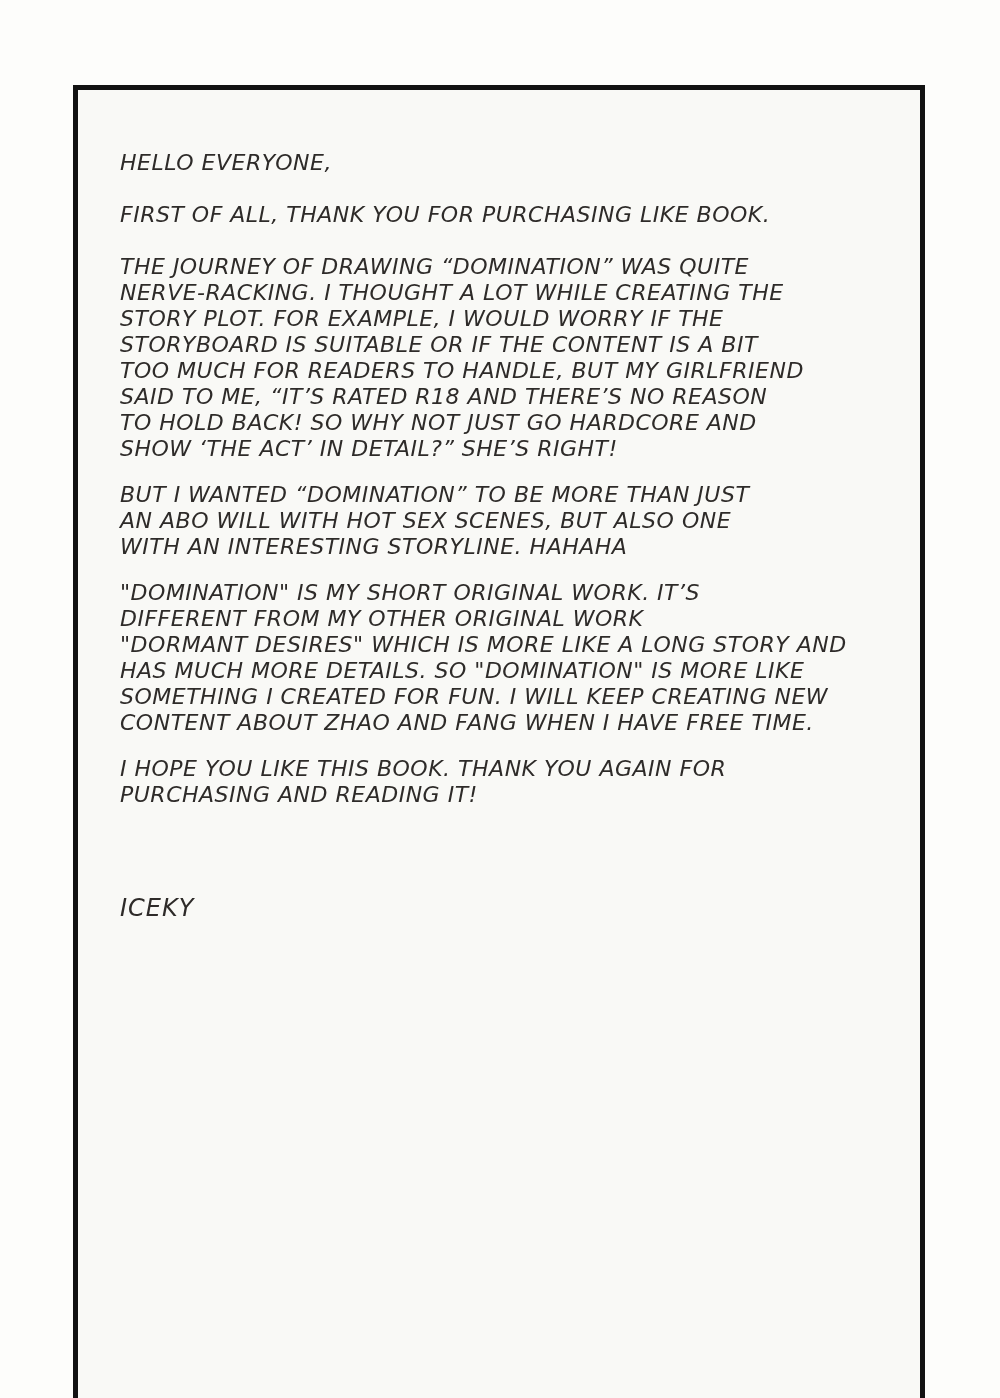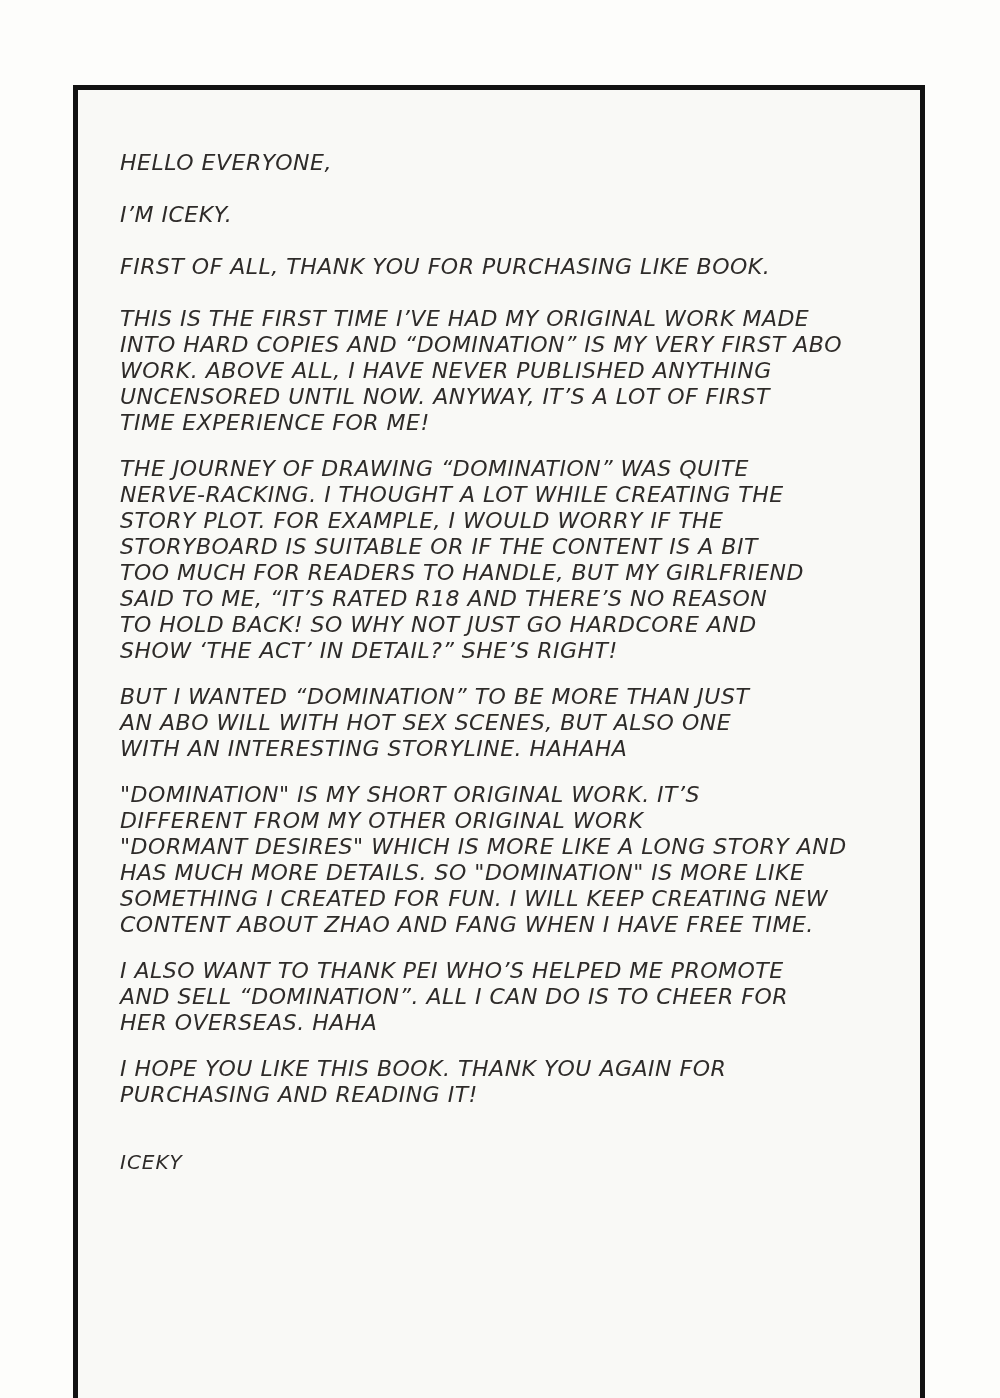--- a/index.html
+++ b/index.html
@@ -39,59 +39,50 @@
     font-size: 22px;
     line-height: 26px;
     letter-spacing: 0.5px;
   }
   .para {
     white-space: pre-line;      
     margin: 0 0 20px 0;
   }
   .para.gap-lg { margin-bottom: 26px; }
   .signature {
-    margin-top: 41px;
-    font-size: 20px;
+    margin-top: 87px;
+    font-size: 24px;
     line-height: 26px;
     letter-spacing: 1px;
     color: var(--text);
   }
 </style>
 </head>
 <body>
 
 <div class="page">
   <div class="frame">
     <div class="text-block">
       <p class="para gap-lg">HELLO EVERYONE,</p>
-      <p class="para gap-lg">I’M ICEKY.</p>
       <p class="para gap-lg">FIRST OF ALL, THANK YOU FOR PURCHASING LIKE BOOK.</p>
-      <p class="para">THIS IS THE FIRST TIME I’VE HAD MY ORIGINAL WORK MADE
-INTO HARD COPIES AND “DOMINATION” IS MY VERY FIRST ABO
-WORK. ABOVE ALL, I HAVE NEVER PUBLISHED ANYTHING
-UNCENSORED UNTIL NOW. ANYWAY, IT’S A LOT OF FIRST
-TIME EXPERIENCE FOR ME!</p>
       <p class="para">THE JOURNEY OF DRAWING “DOMINATION” WAS QUITE
 NERVE-RACKING. I THOUGHT A LOT WHILE CREATING THE
 STORY PLOT. FOR EXAMPLE, I WOULD WORRY IF THE
 STORYBOARD IS SUITABLE OR IF THE CONTENT IS A BIT
 TOO MUCH FOR READERS TO HANDLE, BUT MY GIRLFRIEND
 SAID TO ME, “IT’S RATED R18 AND THERE’S NO REASON
 TO HOLD BACK! SO WHY NOT JUST GO HARDCORE AND
 SHOW ‘THE ACT’ IN DETAIL?” SHE’S RIGHT!</p>
       <p class="para">BUT I WANTED “DOMINATION” TO BE MORE THAN JUST
 AN ABO WILL WITH HOT SEX SCENES, BUT ALSO ONE
 WITH AN INTERESTING STORYLINE. HAHAHA</p>
       <p class="para">"DOMINATION" IS MY SHORT ORIGINAL WORK. IT’S
 DIFFERENT FROM MY OTHER ORIGINAL WORK
 "DORMANT DESIRES" WHICH IS MORE LIKE A LONG STORY AND
 HAS MUCH MORE DETAILS. SO "DOMINATION" IS MORE LIKE
 SOMETHING I CREATED FOR FUN. I WILL KEEP CREATING NEW
 CONTENT ABOUT ZHAO AND FANG WHEN I HAVE FREE TIME.</p>
-      <p class="para">I ALSO WANT TO THANK PEI WHO’S HELPED ME PROMOTE
-AND SELL “DOMINATION”. ALL I CAN DO IS TO CHEER FOR
-HER OVERSEAS. HAHA</p>
       <p class="para">I HOPE YOU LIKE THIS BOOK. THANK YOU AGAIN FOR
 PURCHASING AND READING IT!</p>
       <div class="signature">ICEKY</div>
     </div>
   </div>
 </div>
 
 </body></html>

